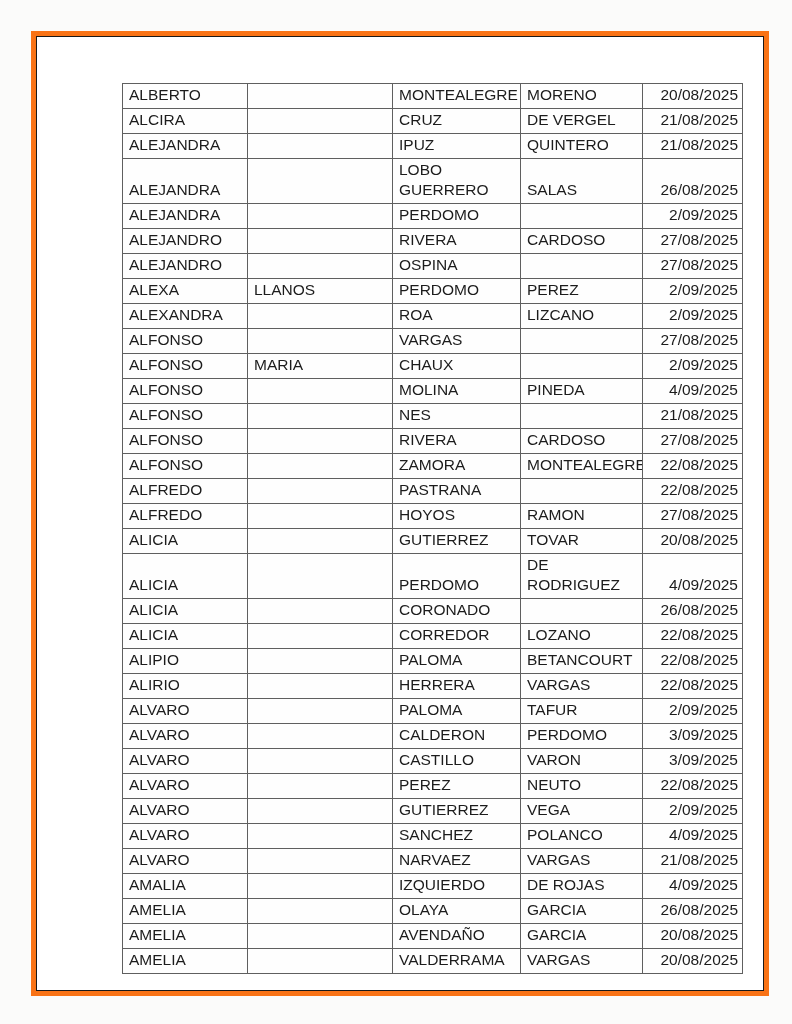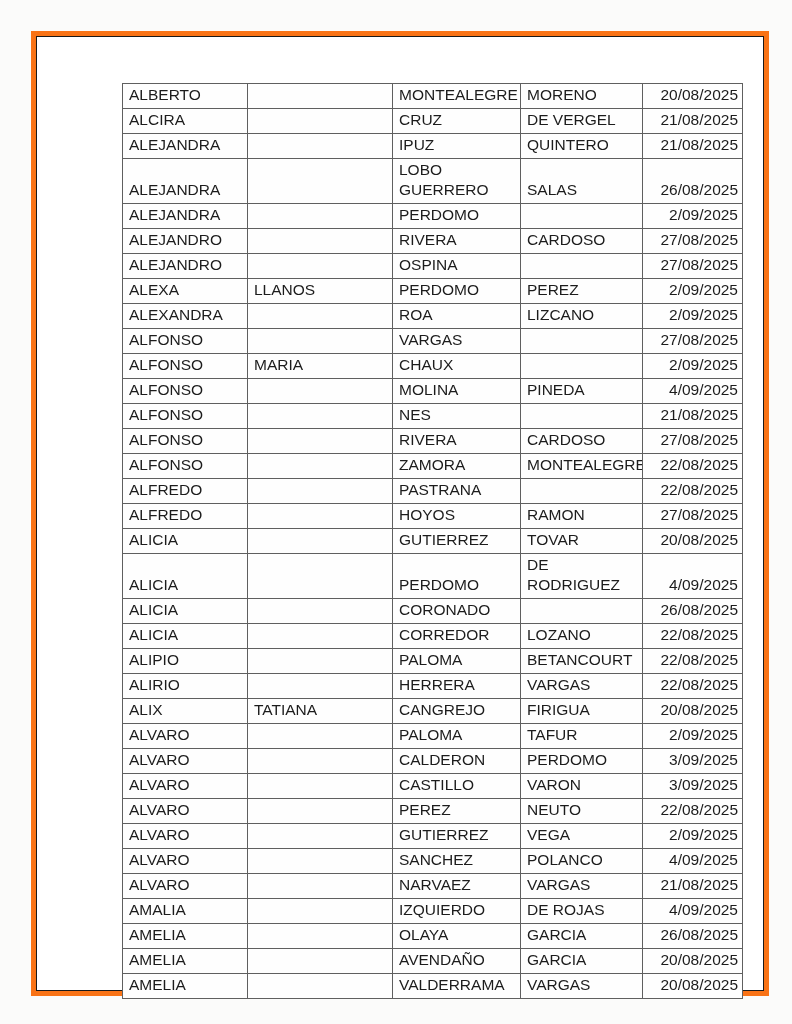--- a/index.html
+++ b/index.html
@@ -227,27 +227,20 @@
     <td class="date-cell">22/08/2025</td>
   </tr>
         <tr>
     <td>ALIRIO</td>
     <td></td>
     <td>HERRERA</td>
     <td>VARGAS</td>
     <td class="date-cell">22/08/2025</td>
   </tr>
         <tr>
-    <td>ALIX</td>
-    <td>TATIANA</td>
-    <td>CANGREJO</td>
-    <td>FIRIGUA</td>
-    <td class="date-cell">20/08/2025</td>
-  </tr>
-        <tr>
     <td>ALVARO</td>
     <td></td>
     <td>PALOMA</td>
     <td>TAFUR</td>
     <td class="date-cell">2/09/2025</td>
   </tr>
         <tr>
     <td>ALVARO</td>
     <td></td>
     <td>CALDERON</td>

